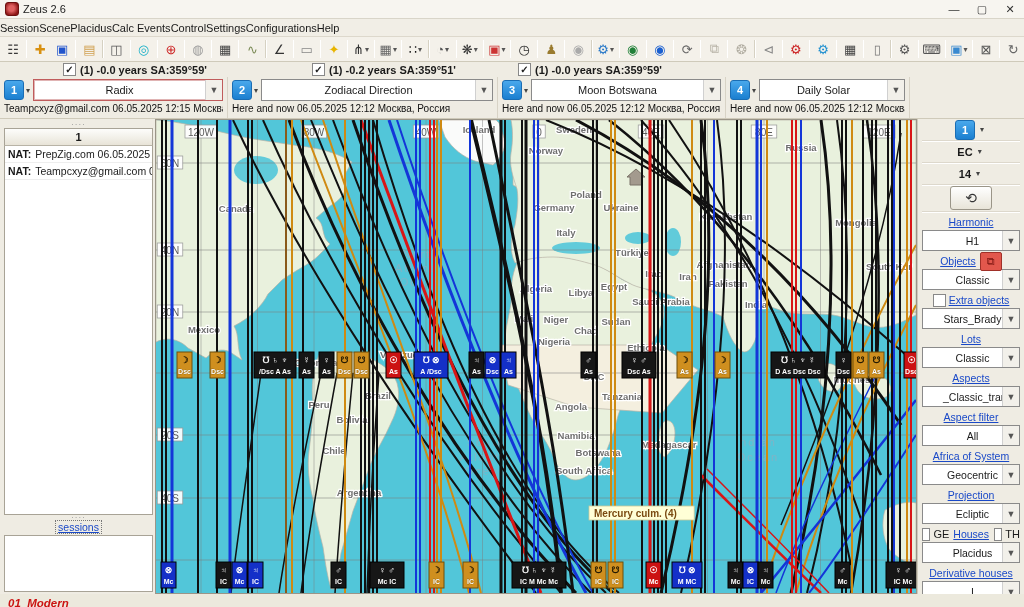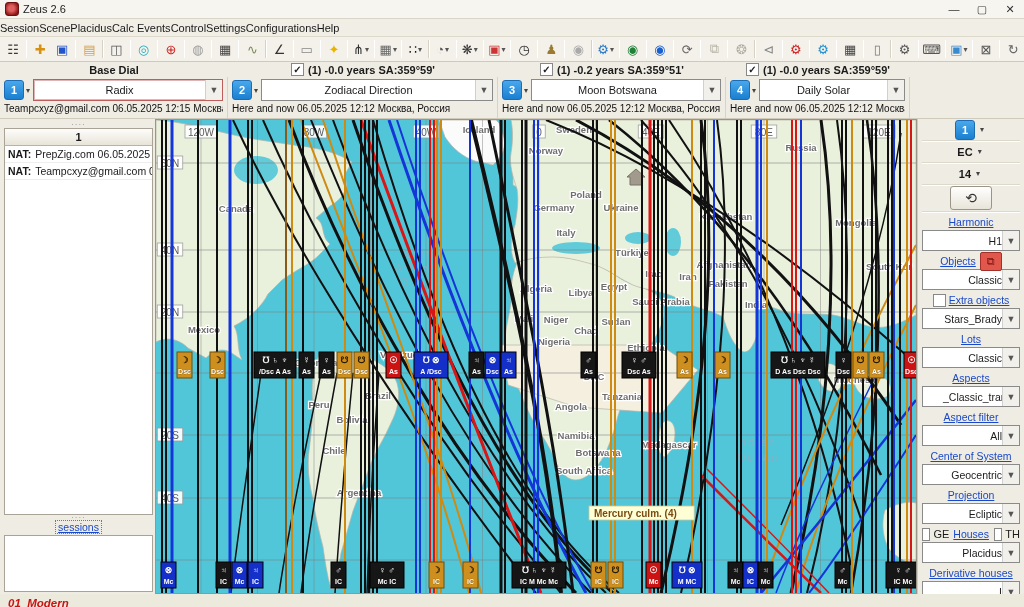--- a/index.html
+++ b/index.html
@@ -46,21 +46,21 @@
   .mapwrap{width:760px;height:473px;border:1px solid #9a9588;box-sizing:content-box;}
   .rightpanel{width:107px;background:#efece3;border-left:1px solid #cfcaba;box-sizing:border-box;padding:0 4px;overflow:hidden;}
   .mini{height:21px;display:flex;align-items:center;justify-content:center;border-bottom:1px solid #ddd8cc;box-shadow:0 1px 0 #fff;}
   .mini .lab{font-weight:bold;margin-right:3px;}
   .refresh-row{height:26px;display:flex;align-items:center;justify-content:center;border-bottom:1px solid #ddd8cc;box-shadow:0 1px 0 #fff;}
   .refresh-btn{width:40px;height:22px;border:1px solid #9a9588;border-radius:3px;background:linear-gradient(#fff,#e8e4d8);display:flex;align-items:center;justify-content:center;font-size:14px;color:#333;}
   .rgroup{margin-top:3px;}
   .rlink-row{display:flex;align-items:center;justify-content:center;height:14px;}
   .rlink{color:#1a49c8;text-decoration:underline;font-size:10.5px;cursor:pointer;white-space:nowrap;}
   .rcombo{height:19px;background:#fff;border:1px solid #8a8a8a;display:flex;align-items:center;margin-top:1px;}
-  .rcombo .combo-text{text-align:right;padding-left:20px;font-size:10.5px;}
+  .rcombo .combo-text{text-align:center;padding-left:20px;font-size:10.5px;}
   .chainbtn{width:20px;height:17px;background:#e2574c;border:1px solid #a03028;border-radius:2px;color:#7a1410;font-size:11px;display:flex;align-items:center;justify-content:center;margin-left:4px;}
   .schk{width:11px;height:11px;background:#fff;border:1px solid #888;display:inline-block;margin-right:3px;}
   .statusbar{height:17px;background:#ece9dd;display:flex;align-items:center;padding-left:8px;}
   .status-label{color:#cc1111;font-weight:bold;font-style:italic;font-size:11.5px;}
   svg text{font-family:"Liberation Sans",sans-serif;}
 </style>
 </head>
 <body>
 
 <div class="titlebar">
@@ -237,21 +237,20 @@
     <span class="tsep"></span>
     <span class="tbtn">
       <span style="color: rgb(85, 85, 85);">⊠</span>
     </span>
     <span class="tsep"></span>
     <span class="tbtn">
       <span style="color: rgb(102, 102, 102);">↻</span>
     </span>
   </div>
 <div class="dialhead" id="dialhead">
-    <div class="cell" style="width: 228px;">Base Dial</div>
     <div class="cell" style="width: 270px;">
       <span class="chk">✓</span>
       <span> (1) -0.0 years SA:359°59'</span>
     </div>
     <div class="cell" style="width: 228px;">
       <span class="chk">✓</span>
       <span> (1) -0.2 years SA:359°51'</span>
     </div>
     <div class="cell" style="width: 184px;">
       <span class="chk">✓</span>
@@ -829,21 +828,21 @@
         <div class="rlink-row">
           <span class="rlink">Aspect filter</span>
         </div>
         <div class="rcombo">
           <span class="combo-text">All</span>
           <span class="combo-arrow">▼</span>
         </div>
       </div>
       <div class="rgroup">
         <div class="rlink-row">
-          <span class="rlink">Center of System</span>
+          <span class="rlink">Africa of System</span>
         </div>
         <div class="rcombo">
           <span class="combo-text">Geocentric</span>
           <span class="combo-arrow">▼</span>
         </div>
       </div>
       <div class="rgroup">
         <div class="rlink-row">
           <span class="rlink">Projection</span>
         </div>

